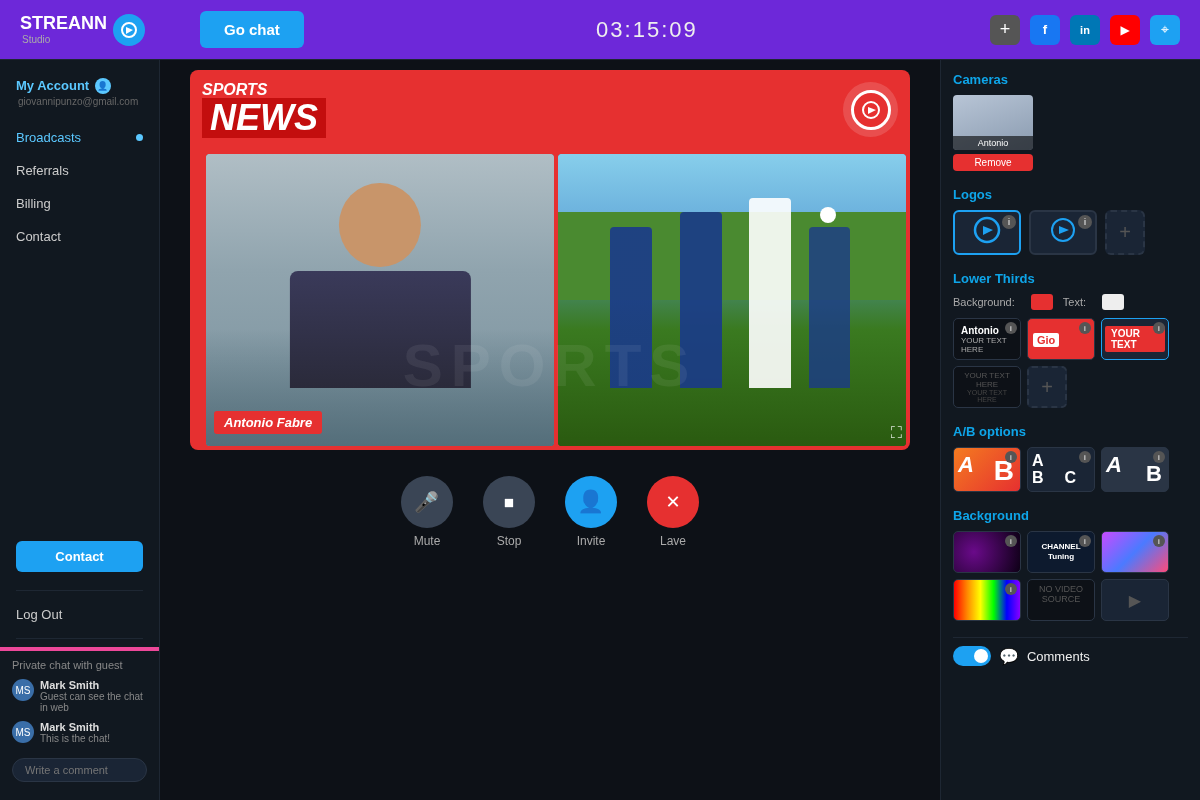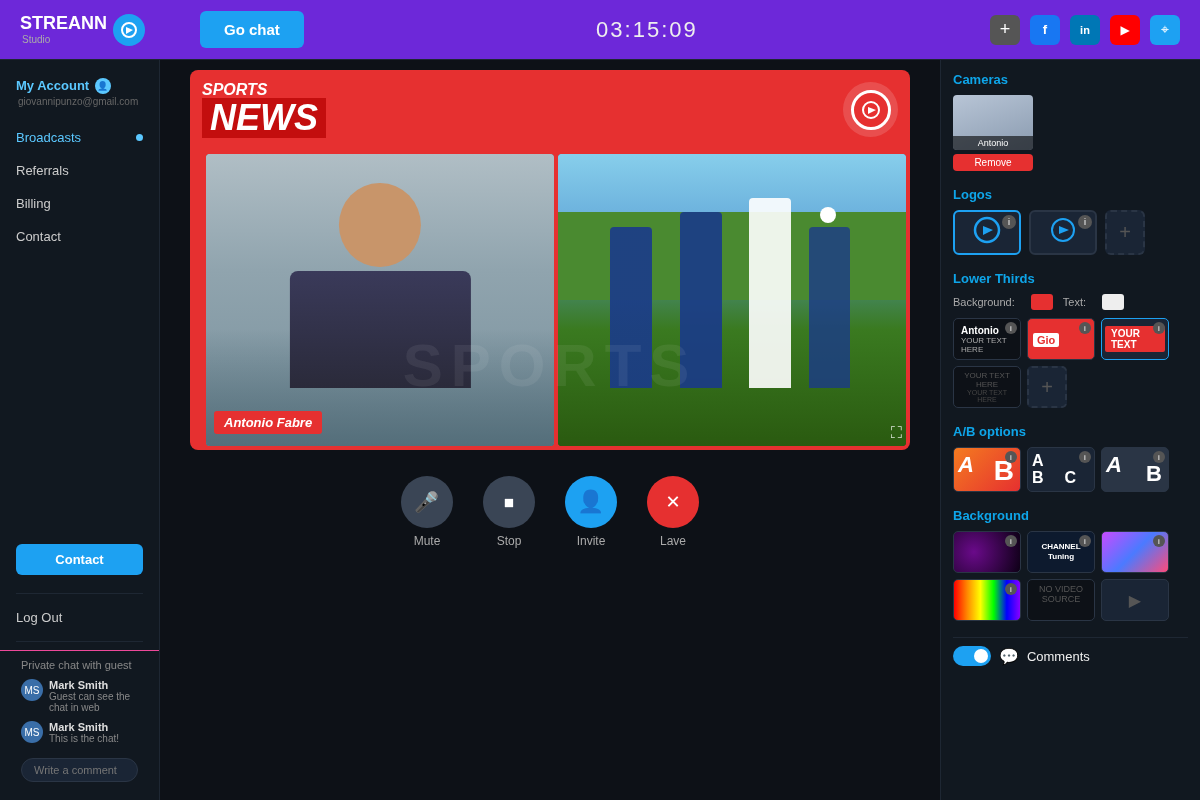--- a/index.html
+++ b/index.html
@@ -152,22 +152,22 @@
       width: calc(100% - 32px);
     }
     .logout-item {
       padding: 8px 16px;
       font-size: 13px;
       color: #ccc;
       cursor: pointer;
     }
     .divider { border: none; border-top: 1px solid #1e2733; margin: 8px 16px; }
     .private-chat {
-      padding: 8px 21px;
-      border-top: 1px solid #ec4899;
+      padding: 8px 12px;
+      border-top: 4px solid #ec4899;
     }
     .private-chat-title {
       font-size: 11px;
       color: #888;
       margin-bottom: 8px;
     }
     .chat-user {
       display: flex;
       align-items: flex-start;
       gap: 6px;

